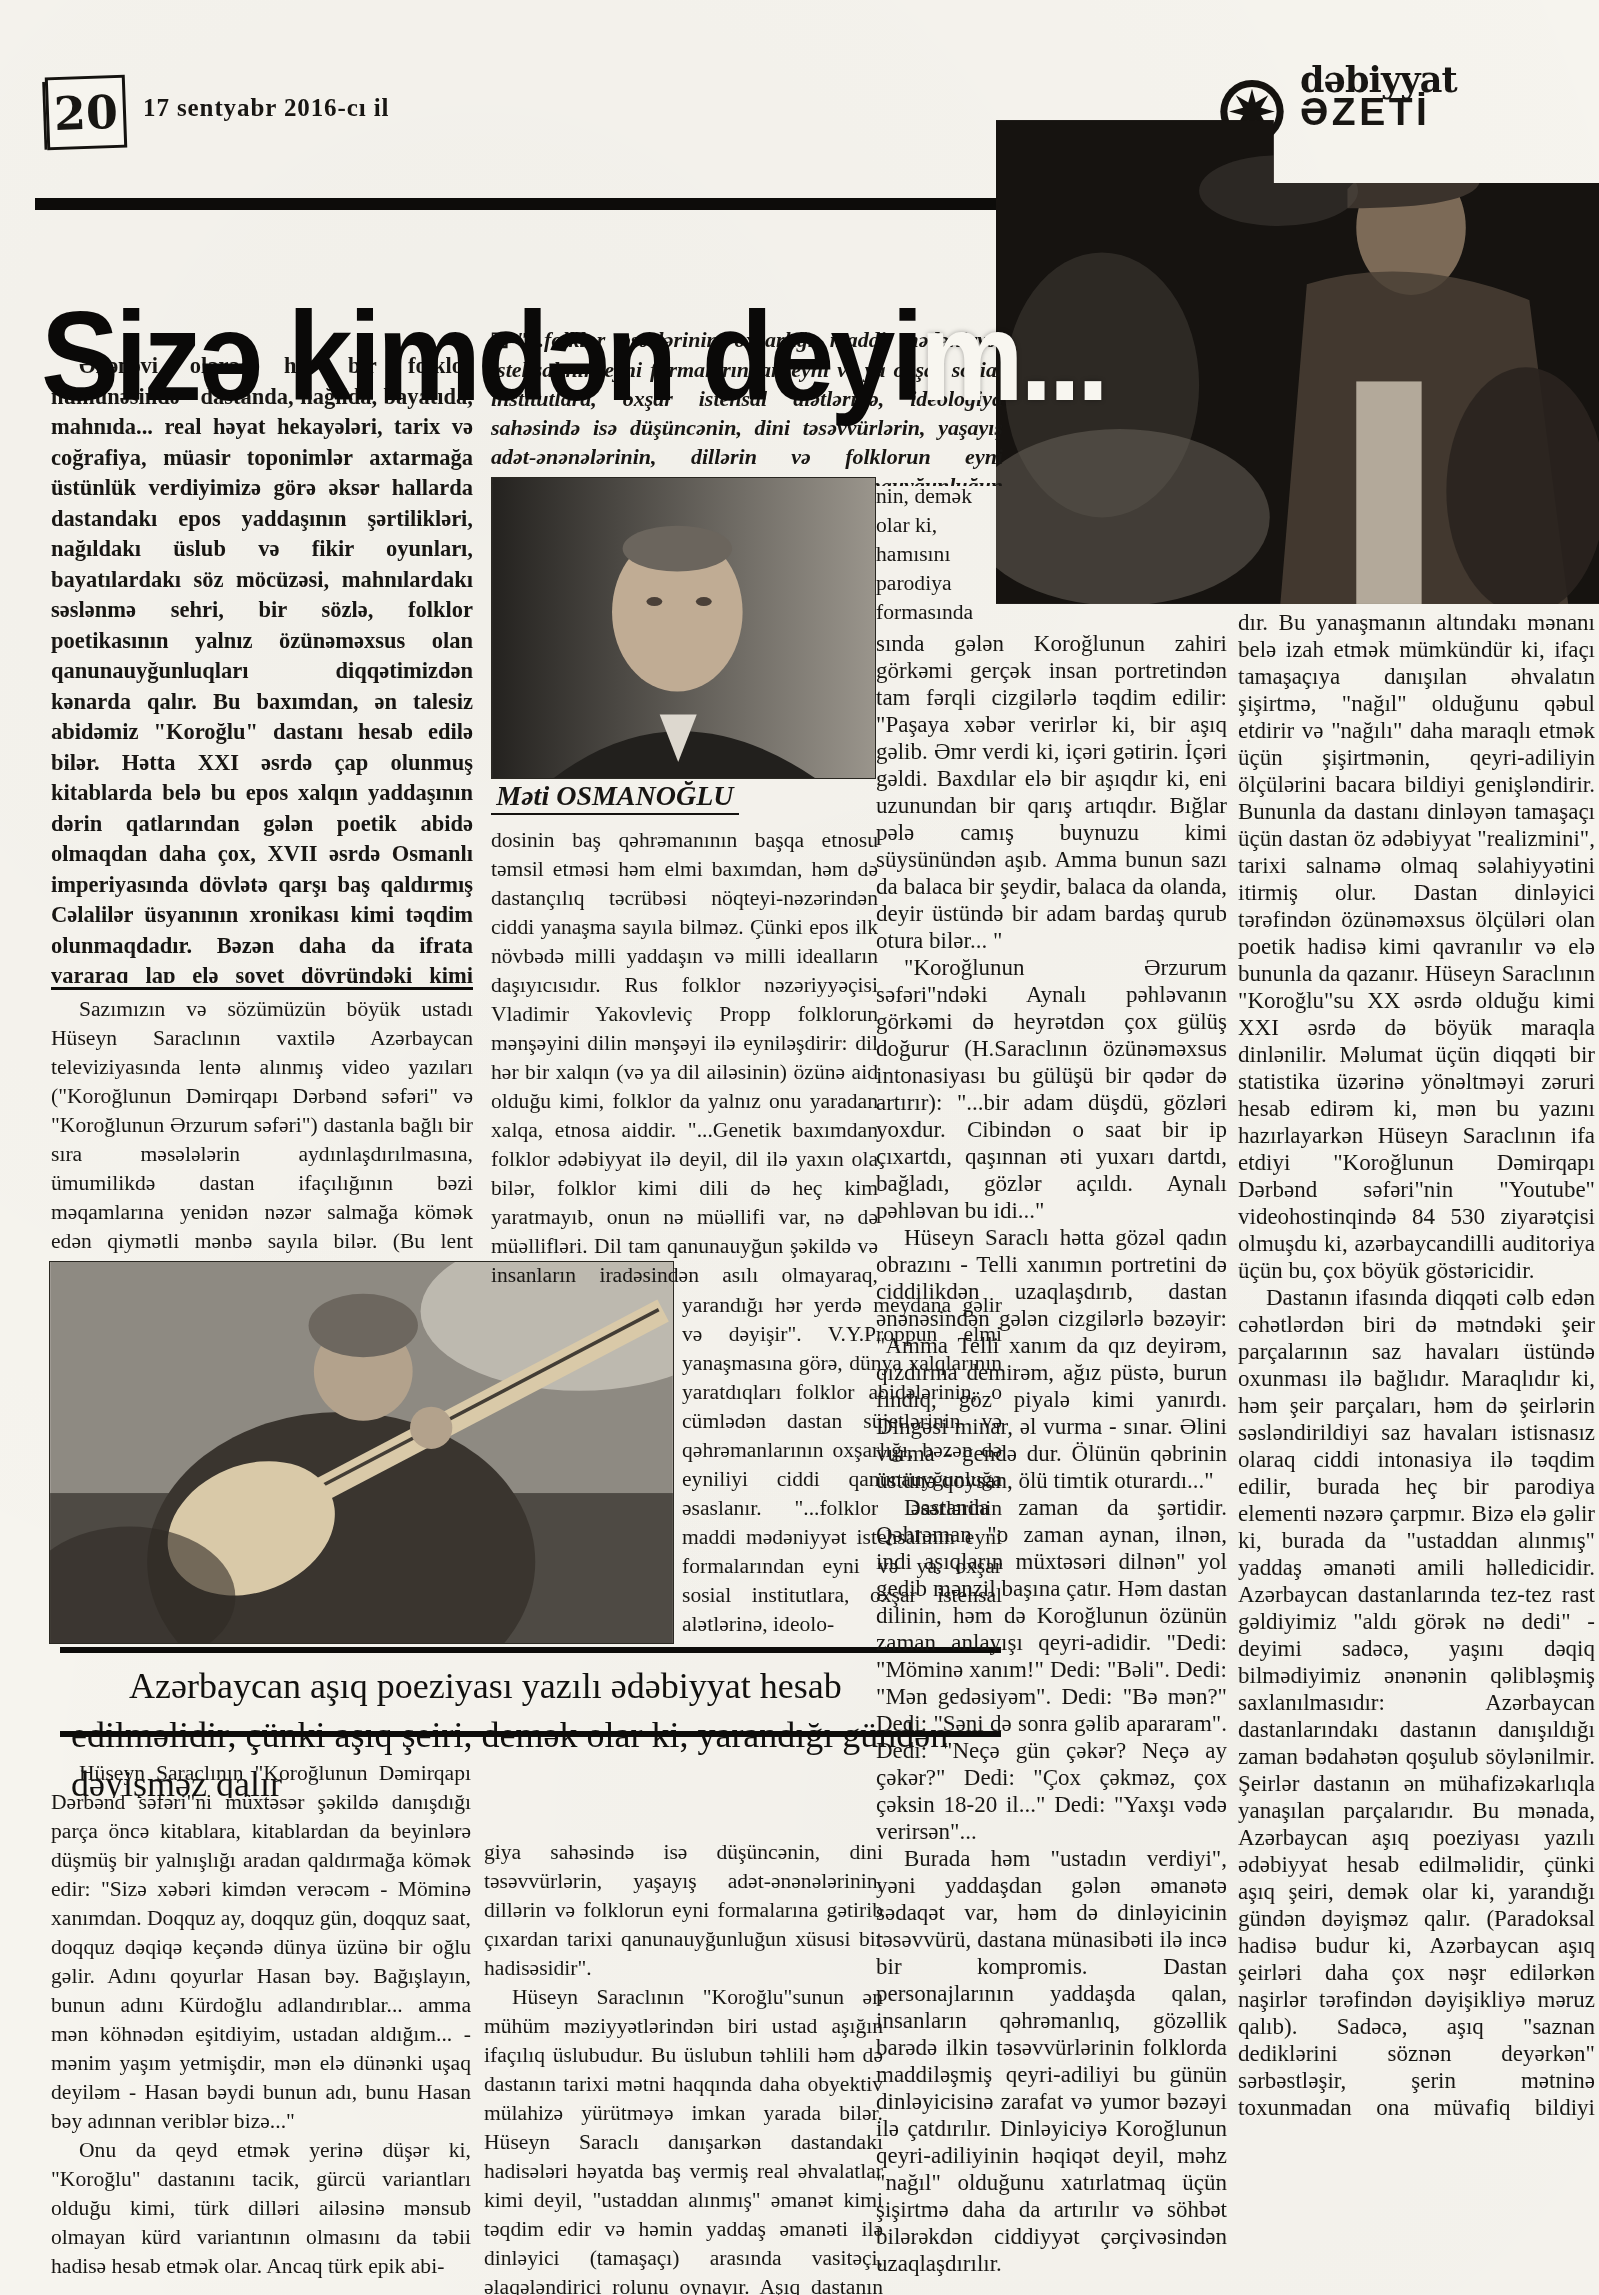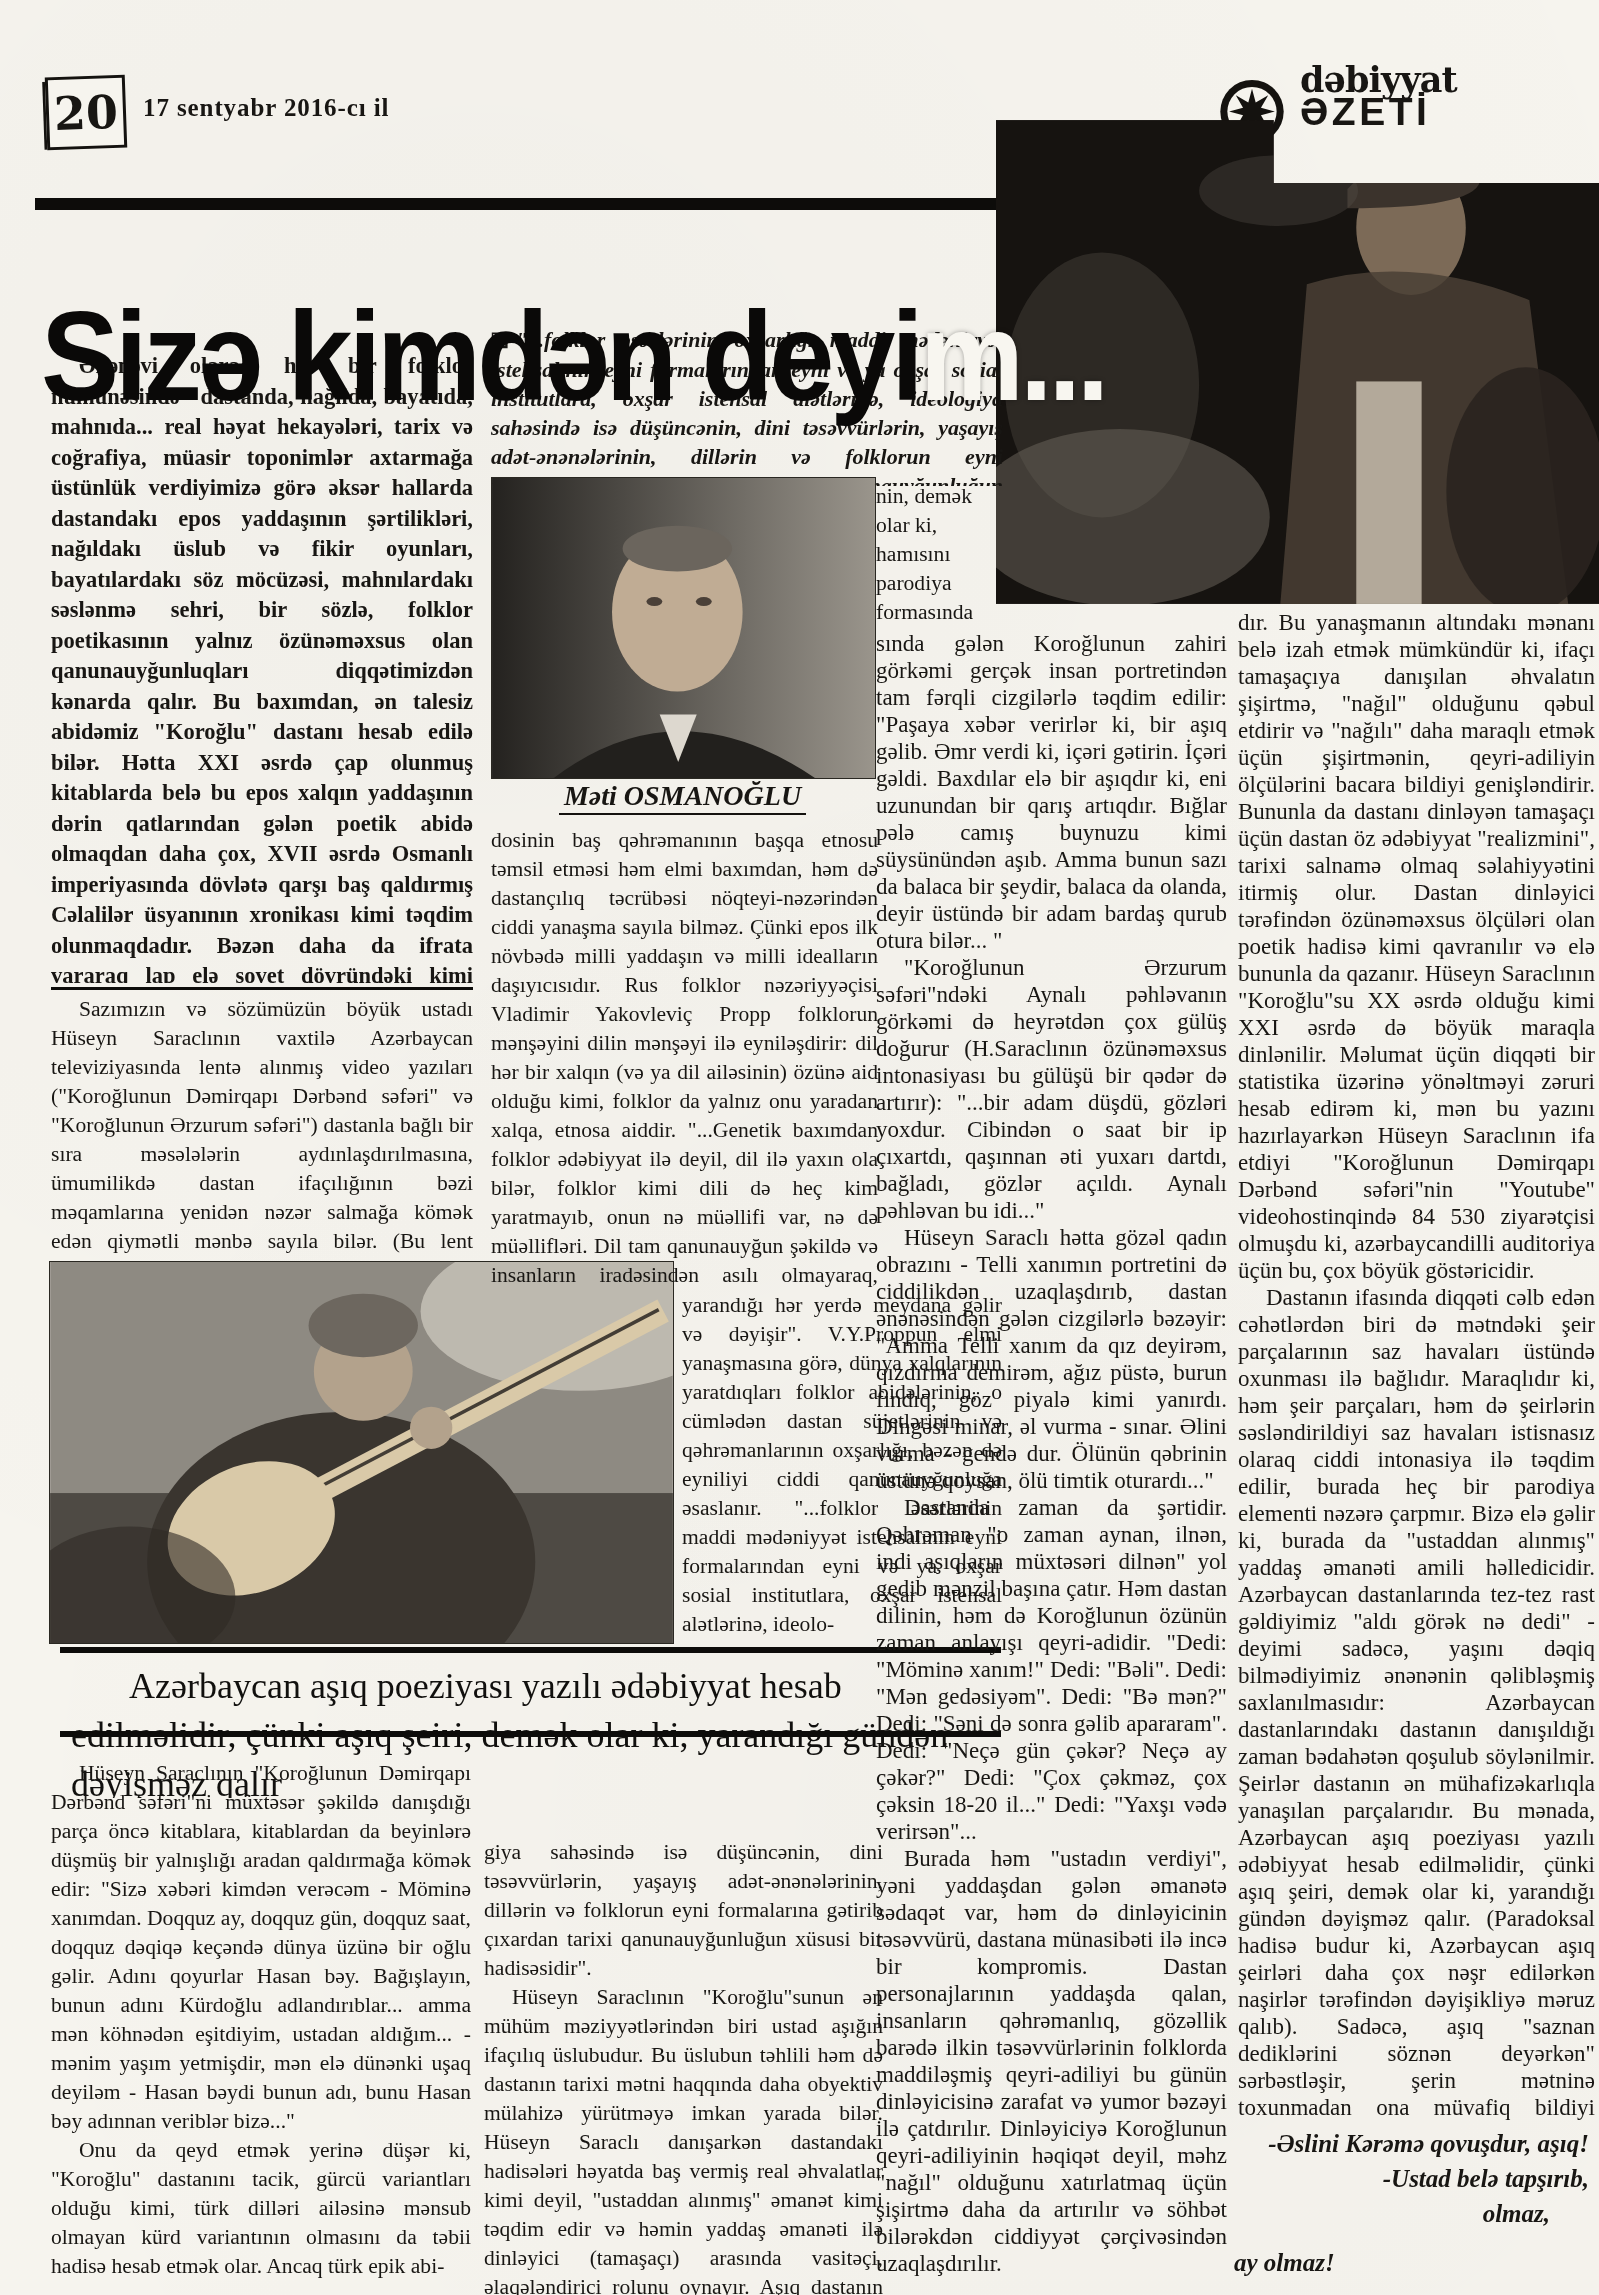--- a/index.html
+++ b/index.html
@@ -52,21 +52,21 @@
   .txt p{margin:0;text-indent:28px;}
   .txt p.noindent{text-indent:0;}
   .col1-bold{font-weight:bold;font-size:22.5px;line-height:30.5px;}
   .lead-quote{
     position:absolute;left:491px;top:325px;width:512px;height:161px;
     font-style:italic;font-weight:bold;font-size:22px;line-height:29px;
     text-align:justify;overflow:hidden;
   }
   .lead-quote .marker{font-style:normal;font-size:19.4px;padding-right:7px;}
   .author-caption{
-    position:absolute;left:491px;top:780px;width:383px;text-align:center;
+    position:absolute;left:491px;top:780px;width:383px;
     font-style:italic;font-weight:bold;font-size:28px;
   }
   .author-caption span{border-bottom:2.6px solid #14120f;padding:0 5.3px 1.8px;}
   .pull-quote{
     position:absolute;left:71px;top:1662px;width:920px;height:136px;
     font-size:36px;line-height:49px;text-align:left;text-indent:58px;
     overflow:hidden;font-weight:normal;color:#11100e;
   }
   .small-cols{font-size:23px;line-height:27px;}
   .signature{
@@ -200,21 +200,15 @@
     <p>Burada həm "ustadın verdiyi", yəni yaddaşdan gələn əmanətə sədaqət var, həm də dinləyicinin təsəvvürü, dastana münasibəti ilə incə bir kompromis. Dastan personajlarının yaddaşda qalan, insanların qəhrəmanlıq, gözəllik barədə ilkin təsəvvürlərinin folklorda maddiləşmiş qeyri-adiliyi bu günün dinləyicisinə zarafat və yumor bəzəyi ilə çatdırılır. Dinləyiciyə Koroğlunun qeyri-adiliyinin həqiqət deyil, məhz "nağıl" olduğunu xatırlatmaq üçün şişirtmə daha da artırılır və söhbət bilərəkdən ciddiyyət çərçivəsindən uzaqlaşdırılır.</p>
     <p>Dastanda Koroğlunun Möminə xanımdan olan oğlu Hasan bəyin ətrafdakı insanlara qarşı davranışı da parodiya qarışıq incə bir ironiya ilə təqdim edilir. Eləcə də həm Qırat, həm də Dərbənddə Qıratdan törəyən və Koroğlunun oğlundan başqa heç kəsin minməyə cürət etmədiyi at da həyat reallığından daha çox, epos reallığını, başqa sözlə, dastan poetikasının şərtiliklərinin, sözün müəyyən mənasında, ehkama çevirdiyi təsəvvürləri ifadə edir. Aşığın danışdığı əhvalatlar gerçək dünyadan fərqli olan epos dünyasının şərtlərini qoruyub saxlayır. Çünki dastanın nəsr hissəsini nağıl edərkən ifaçını xilas edə biləcək yeganə sehrli qüvvə bədii söz havası, sənət iqlimi yaratmaq-</p>
   </div>
 
   <div class="txt small-cols" style="left:1238px;top:609px;width:357px;height:1513px;">
     <p class="noindent">dır. Bu yanaşmanın altındakı mənanı belə izah etmək mümkündür ki, ifaçı tamaşaçıya danışılan əhvalatın şişirtmə, "nağıl" olduğunu qəbul etdirir və "nağılı" daha maraqlı etmək üçün şişirtmənin, qeyri-adiliyin ölçülərini bacara bildiyi genişləndirir. Bununla da dastanı dinləyən tamaşaçı üçün dastan öz ədəbiyyat "realizmini", tarixi salnamə olmaq səlahiyyətini itirmiş olur. Dastan dinləyici tərəfindən özünəməxsus ölçüləri olan poetik hadisə kimi qavranılır və elə bununla da qazanır. Hüseyn Saraclının "Koroğlu"su XX əsrdə olduğu kimi XXI əsrdə də böyük maraqla dinlənilir. Məlumat üçün diqqəti bir statistika üzərinə yönəltməyi zəruri hesab edirəm ki, mən bu yazını hazırlayarkən Hüseyn Saraclının ifa etdiyi "Koroğlunun Dəmirqapı Dərbənd səfəri"nin "Youtube" videohostinqində 84 530 ziyarətçisi olmuşdu ki, azərbaycandilli auditoriya üçün bu, çox böyük göstəricidir.</p>
     <p>Dastanın ifasında diqqəti cəlb edən cəhətlərdən biri də mətndəki şeir parçalarının saz havaları üstündə oxunması ilə bağlıdır. Maraqlıdır ki, həm şeir parçaları, həm də şeirlərin səsləndirildiyi saz havaları istisnasız olaraq ciddi intonasiya ilə təqdim edilir, burada heç bir parodiya elementi nəzərə çarpmır. Bizə elə gəlir ki, burada da "ustaddan alınmış" yaddaş əmanəti amili həlledicidir. Azərbaycan dastanlarında tez-tez rast gəldiyimiz "aldı görək nə dedi" - deyimi sadəcə, yaşını dəqiq bilmədiyimiz ənənənin qəlibləşmiş saxlanılmasıdır: Azərbaycan dastanlarındakı dastanın danışıldığı zaman bədahətən qoşulub söylənilmir. Şeirlər dastanın ən mühafizəkarlıqla yanaşılan parçalarıdır. Bu mənada, Azərbaycan aşıq poeziyası yazılı ədəbiyyat hesab edilməlidir, çünki aşıq şeiri, demək olar ki, yarandığı gündən dəyişməz qalır. (Paradoksal hadisə budur ki, Azərbaycan aşıq şeirləri daha çox nəşr edilərkən naşirlər tərəfindən dəyişikliyə məruz qalıb). Sadəcə, aşıq "saznan dediklərini söznən deyərkən" sərbəstləşir, şerin mətninə toxunmadan ona müvafiq bildiyi yozumları verir, şərhləri edir. Beləliklə, dastanın "saz" və "söz" hissələrində, nəsr parçaları ilə şeir parçaları, eləcə də musiqisi arasında bir tarazlıq və bütövlük, harmoniya təmin edilmiş olur...</p>
     <p>Dastan ifaçısının əsas ustalıqlarından biri də məhz dastanın özündə yaşatdığı tarixiliyi saxlamaqdır. Dastançı üçün də, dinləyici üçün də dastan bədii söz olmaqla yanaşı, həm də yaddaşı yaşatdığı tarixdir. Bu mənada, tarixin əsas qoruyucusu dastanın süjetidir. Hüseyn Saraclı dastan danışarkən mətni nə qədər sərbəst çatdırsa da, şeirlər kimi süjet də qorunub qalır, əhvalatların bir-birini izləməsi təhrif edilmir. Bu yalnız qəhrəmanlıq eposu "Koroğlu"ya deyil, bütün dastanlara aiddir. Məhərrəm Qasımlının hələ gənclik illərində yazdığı şeirdə deyildiyini kimi:</p>
   </div>
 
-  <div class="signature">
-    <div class="sig-line">-Əslini Kərəmə qovuşdur, aşıq!</div>
-    <div class="sig-line">-Ustad belə tapşırıb,</div>
-    <div class="sig-line indented">olmaz,</div>
-    <div class="sig-line last">ay olmaz!</div>
-  </div>
 
 </div>
 
 
 </body></html>

